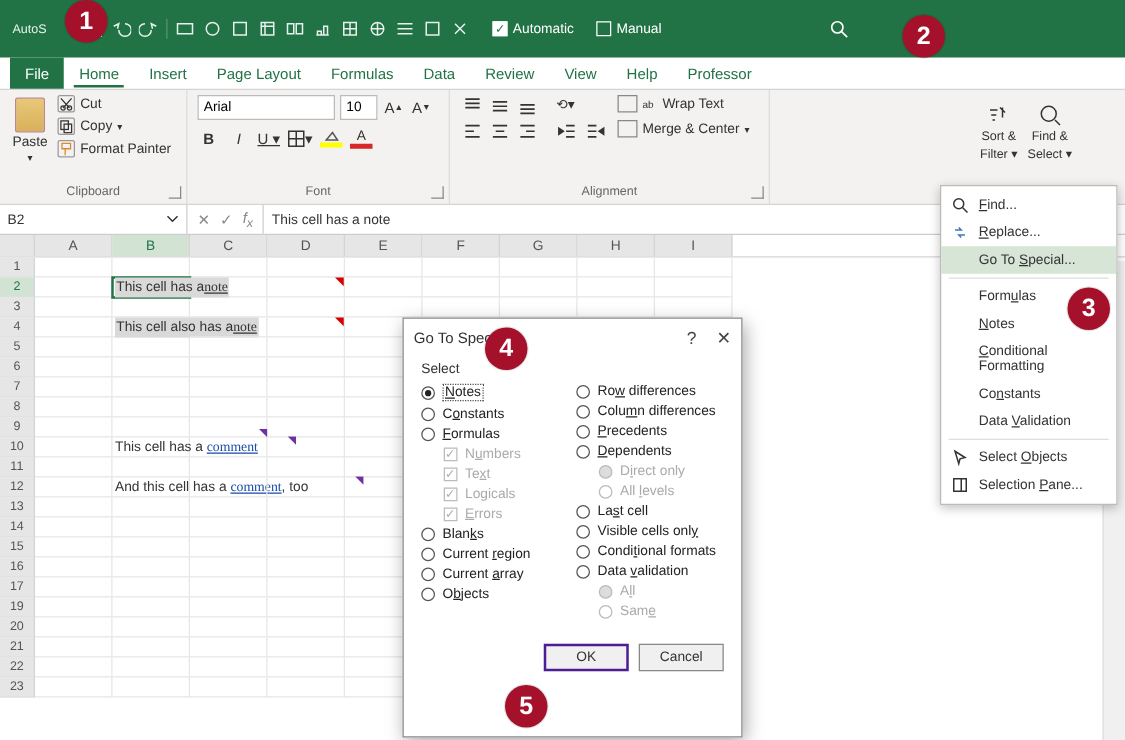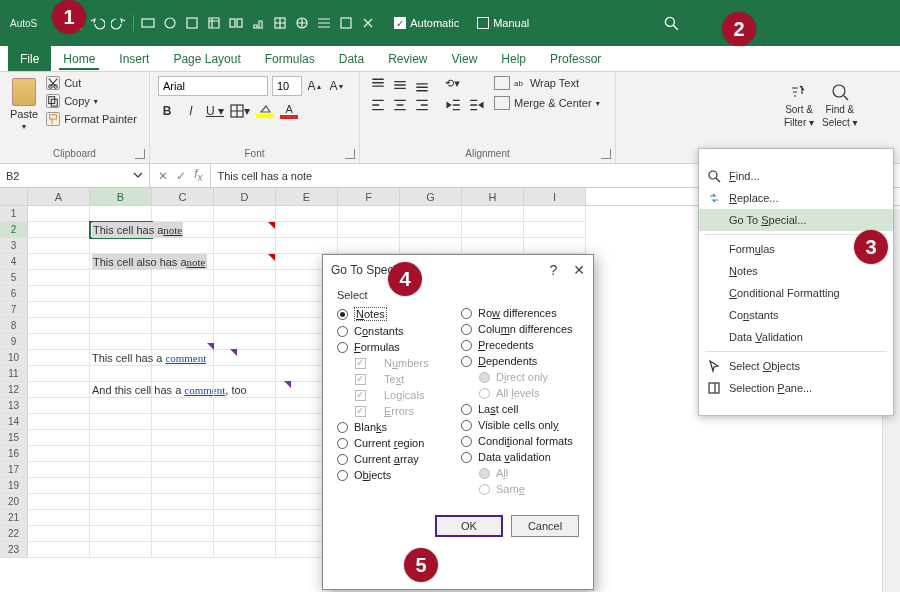--- a/index.html
+++ b/index.html
@@ -84,40 +84,40 @@
   .cell .u { text-decoration: underline; font-family: Liberation Serif, serif; }
   .cell .c { color: #1a4aa8; }
   .cell .noteflag { position: absolute; right: 0; top: 0; width: 0; height: 0; border-top: 7px solid #d40000; border-left: 7px solid transparent; }
   .cell .commentflag { position: absolute; right: -1px; top: -1px; width: 7px; height: 7px; background: #7030a0; clip-path: polygon(0 0, 100% 0, 100% 100%); }
 
   
   .rscroll { position: absolute; right: 0; top: 209px; width: 18px; bottom: 0; background: #f0f0f0; border-left: 1px solid #ddd; }
   .rscroll .arr { height: 16px; text-align: center; color: #666; }
 
   
-  .fsmenu { position: absolute; right: 6px; top: 148px; width: 196px; background: #fff; border: 1px solid #bbb; box-shadow: 0 2px 8px rgba(0,0,0,0.25); font-size: 11px; padding: 16px 0; z-index: 20; }
+  .fsmenu { position: absolute; right: 6px; top: 148px; width: 142px; background: #fff; border: 1px solid #bbb; box-shadow: 0 2px 8px rgba(0,0,0,0.25); font-size: 11px; padding: 4px 0; z-index: 20; }
   .fsmenu .mi { padding: 5px 10px 5px 30px; position: relative; display: flex; align-items: center; }
   .fsmenu .mi .ic { position: absolute; left: 8px; width: 14px; height: 14px; }
   .fsmenu .mi.hover { background: #d6e5d6; }
   .fsmenu .sep { height: 1px; background: #ddd; margin: 3px 6px; }
 
   
   .dialog { position: absolute; left: 322px; top: 254px; width: 272px; height: 336px; background: #fff; border: 1px solid #888; box-shadow: 2px 4px 14px rgba(0,0,0,0.35); z-index: 30; }
   .dialog .tbar { height: 30px; display: flex; align-items: center; justify-content: space-between; padding: 0 8px; font-size: 12px; }
   .dialog .tbar .tbtn { display: flex; gap: 16px; font-size: 14px; color: #444; }
   .dialog .body { padding: 4px 14px 10px 14px; }
   .dialog .sect { font-size: 11px; margin-bottom: 6px; color: #333; }
   .dialog .cols { display: flex; gap: 6px; }
   .dialog .col { flex: 1; display: flex; flex-direction: column; gap: 4px; }
   .radio { display: flex; align-items: center; gap: 6px; font-size: 11px; color: #222; }
   .radio .rdot { width: 11px; height: 11px; border: 1px solid #555; border-radius: 50%; position: relative; flex-shrink: 0; }
   .radio.sel .rdot::after { content: ""; position: absolute; left: 2px; top: 2px; width: 5px; height: 5px; border-radius: 50%; background: #222; }
   .radio.dis { color: #aaa; }
   .radio.dis .rdot { border-color: #bbb; }
-  .check { display: flex; align-items: center; gap: 18px; font-size: 11px; color: #aaa; padding-left: 18px; }
+  .check { display: flex; align-items: center; gap: 6px; font-size: 11px; color: #aaa; padding-left: 18px; }
   .check .cb { width: 11px; height: 11px; border: 1px solid #bbb; position: relative; flex-shrink: 0; }
   .check.on .cb::after { content: "✓"; position: absolute; left: 0; top: -2px; font-size: 10px; color: #aaa; }
   .dialog .btns { display: flex; justify-content: flex-end; gap: 8px; padding: 10px 14px; }
   .dialog .btns .btn { width: 68px; height: 22px; border: 1px solid #888; background: #f0f0f0; font-size: 11px; display: flex; align-items: center; justify-content: center; }
   .dialog .btns .btn.primary { border: 2px solid #4c1d95; }
 
   
   .callout { position: absolute; width: 34px; height: 34px; background: #a5112b; border-radius: 50%; color: #fff; font-size: 20px; font-weight: 700; display: flex; align-items: center; justify-content: center; z-index: 50; box-shadow: 0 0 0 1px rgba(0,0,0,0.1); }
 
   .und { text-decoration: underline; }

